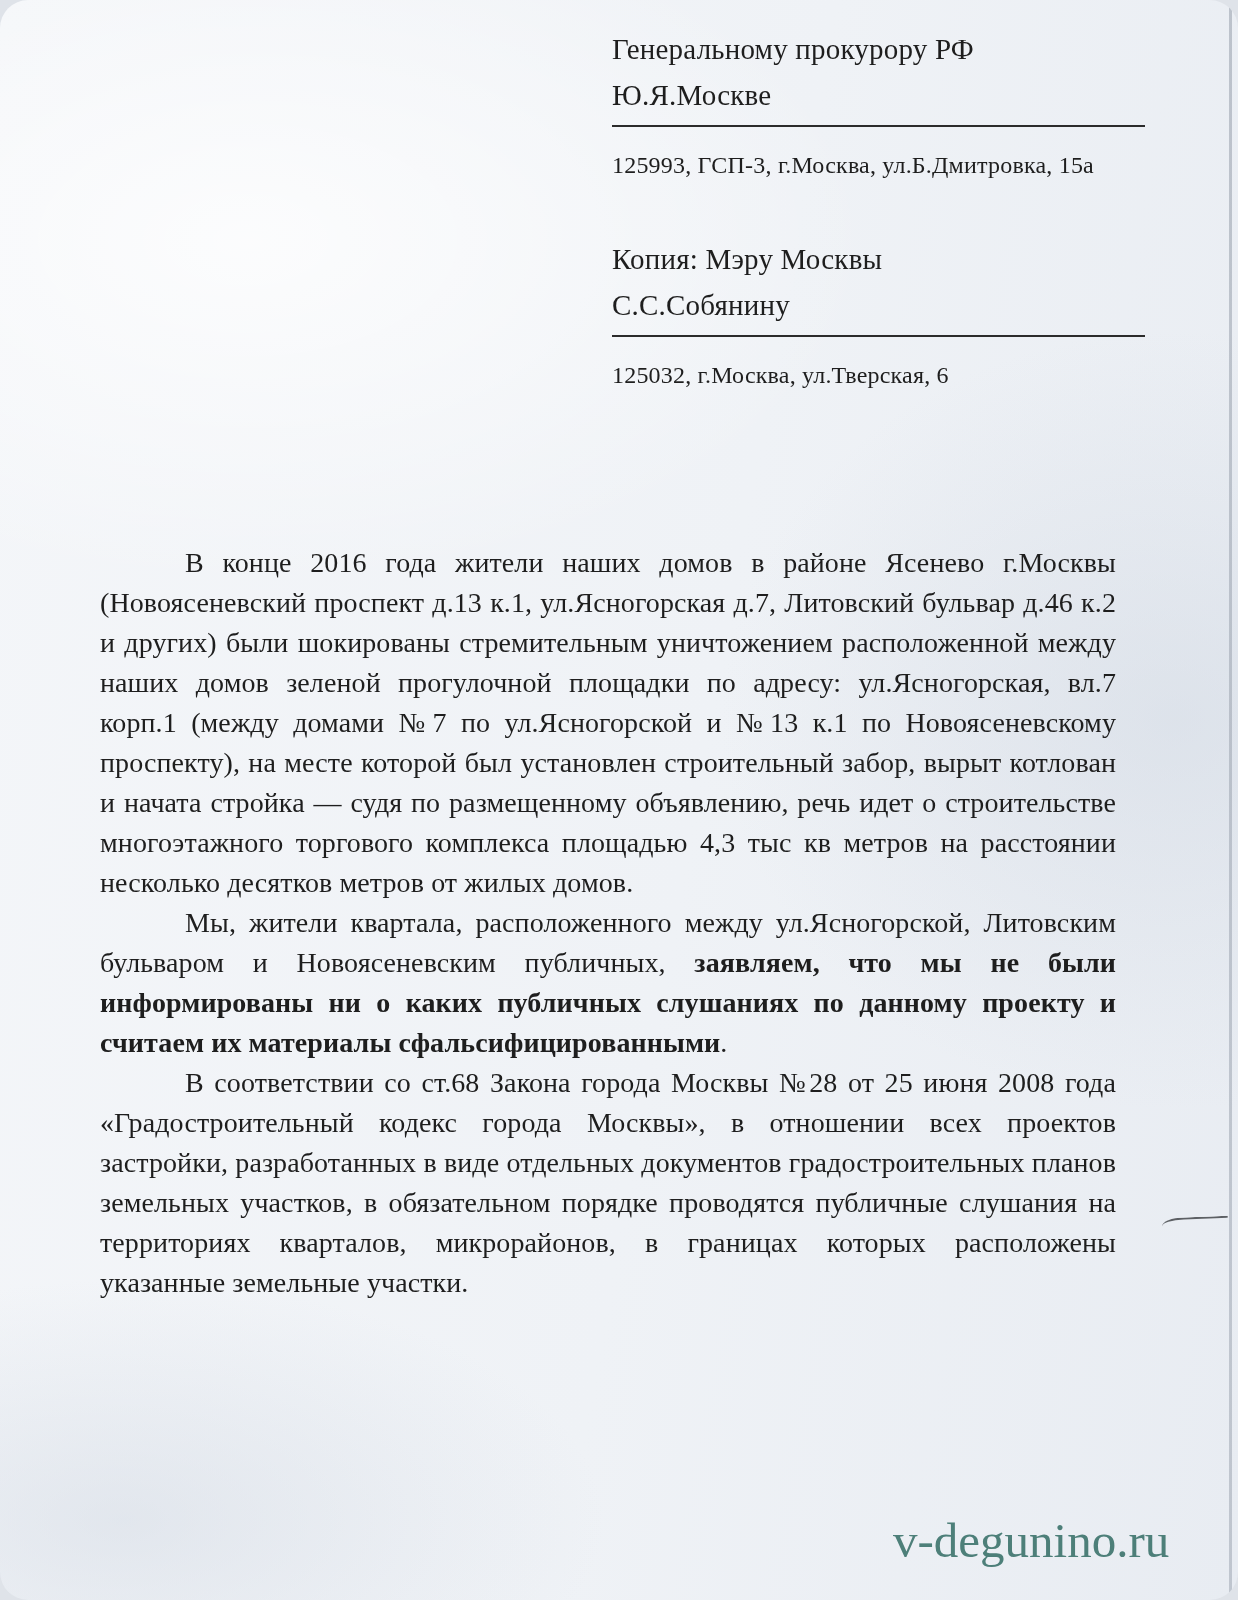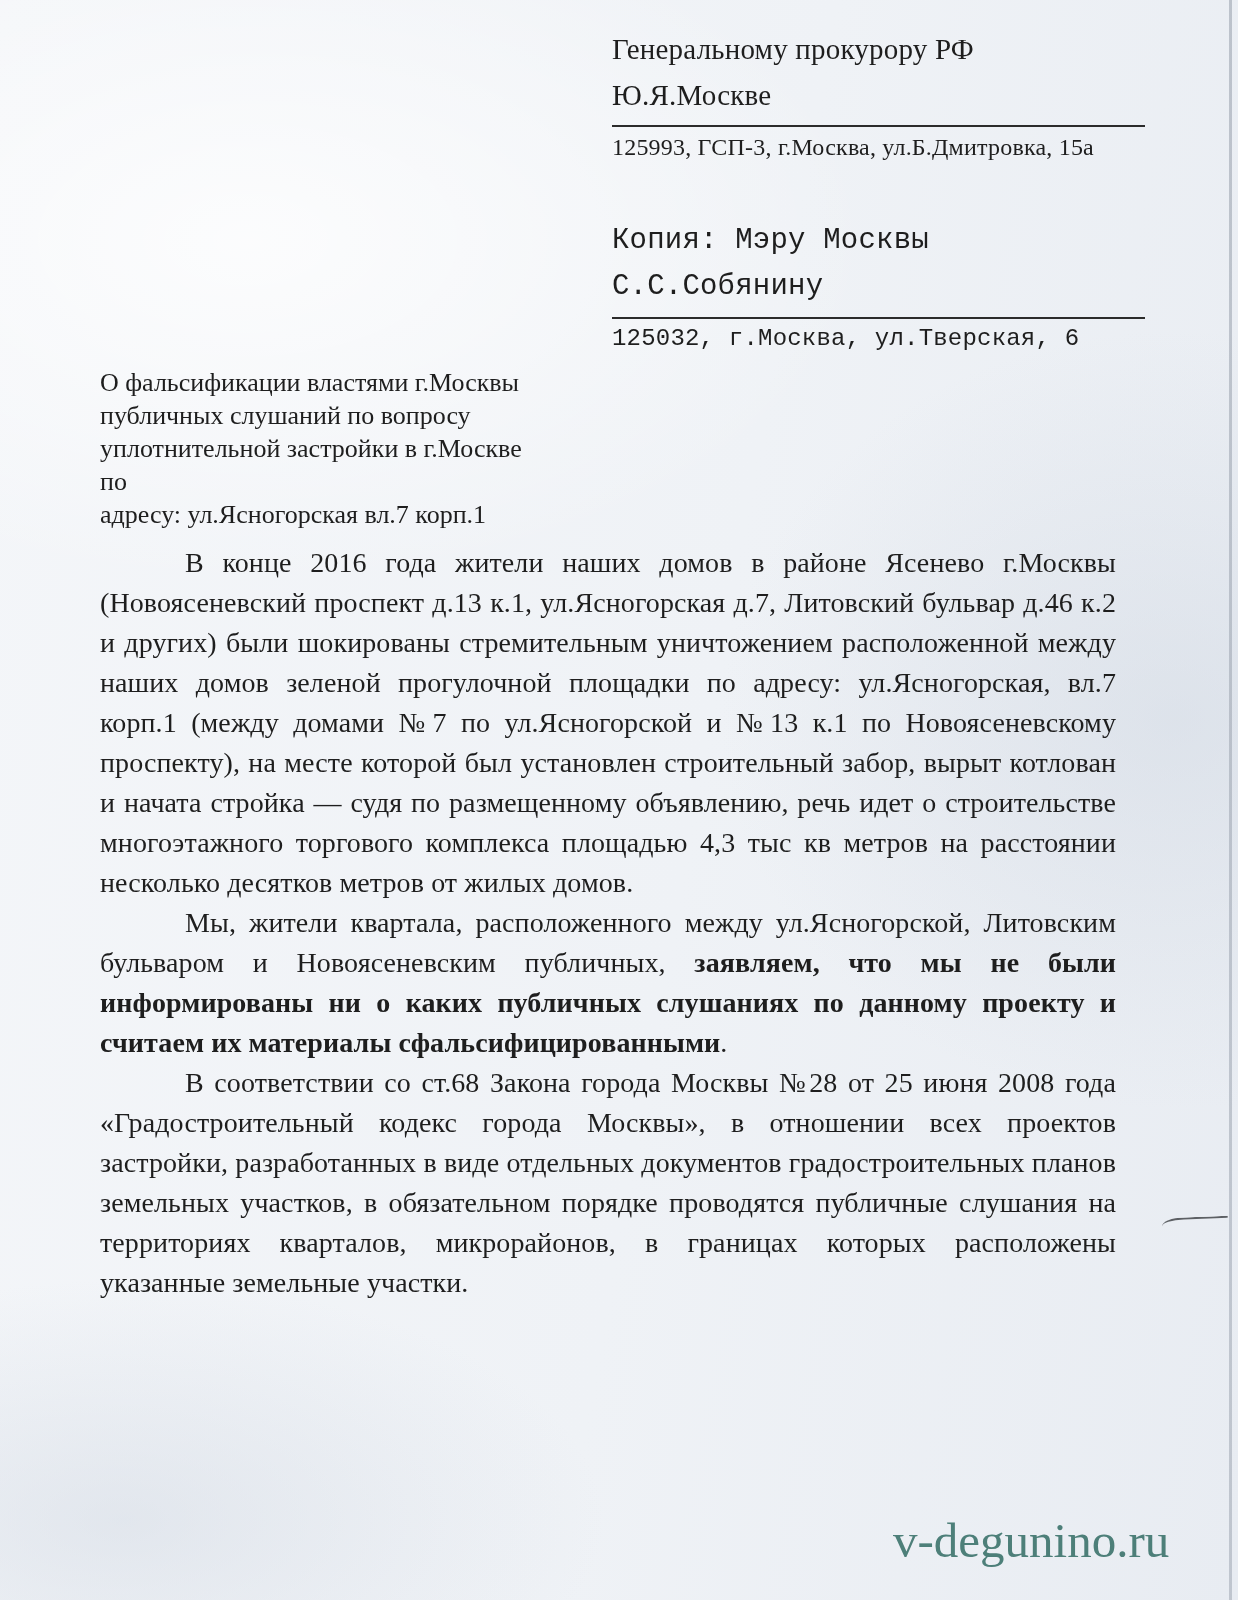--- a/index.html
+++ b/index.html
@@ -13,20 +13,21 @@
   }
   .page {
     position: absolute;
     inset: 0;
     background:
       radial-gradient(ellipse 900px 500px at 20% 15%, rgba(255,255,255,0.75), rgba(255,255,255,0) 70%),
       radial-gradient(ellipse 700px 600px at 95% 45%, rgba(205,213,224,0.45), rgba(205,213,224,0) 65%),
       radial-gradient(ellipse 800px 400px at 10% 95%, rgba(210,217,227,0.5), rgba(210,217,227,0) 60%),
       linear-gradient(100deg, #f4f6f9 0%, #eff2f6 55%, #e8ecf2 100%);
     overflow: hidden;
+    border-radius: 28px;
   }
   
   .paper-edge {
     position: absolute;
     top: 0; bottom: 0;
     left: 1229px;
     width: 3px;
     background: linear-gradient(to bottom, rgba(150,158,170,0.55), rgba(170,177,188,0.65));
   }
   
@@ -51,23 +52,23 @@
     letter-spacing: 0.2px;
   }
   .header .name { line-height: 46px; }
   .rule {
     border-top: 2px solid #2b2b2b;
     margin-top: 7px;
   }
   .addr {
     font-size: 24px;
     line-height: 30px;
-    padding-top: 5px;
+    padding-top: 23px;
   }
-  .copy-block { margin-top: 56px; font-family: Liberation Mono, monospace; }
+  .copy-block { margin-top: 56px; }
 
   
   .subject {
     position: absolute;
     left: 100px;
     top: 366px;
     width: 450px;
     font-size: 26px;
     line-height: 33px;
   }
@@ -110,26 +111,20 @@
     <div class="addr">125993, ГСП-3, г.Москва, ул.Б.Дмитровка, 15а</div>
 
     <div class="copy-block">
       <div class="name">Копия: Мэру Москвы</div>
       <div class="name">С.С.Собянину</div>
       <div class="rule"></div>
       <div class="addr">125032, г.Москва, ул.Тверская, 6</div>
     </div>
   </div>
 
-  <div class="subject">
-    <div>О фальсификации властями г.Москвы</div>
-    <div>публичных слушаний по вопросу</div>
-    <div>уплотнительной застройки в г.Москве по</div>
-    <div>адресу: ул.Ясногорская вл.7 корп.1</div>
-  </div>
 
   <div class="body-text">
     <p class="para"><span>В конце 2016 года жители наших домов в районе Ясенево г.Москвы (Новоясеневский проспект д.13 к.1, ул.Ясногорская д.7, Литовский бульвар д.46 к.2 и других) были шокированы стремительным уничтожением расположенной между наших домов зеленой прогулочной площадки по адресу: ул.Ясногорская, вл.7 корп.1 (между домами №7 по ул.Ясногорской и №13 к.1 по Новоясеневскому проспекту), на месте которой был установлен строительный забор, вырыт котлован и начата стройка — судя по размещенному объявлению, речь идет о строительстве многоэтажного торгового комплекса площадью 4,3 тыс кв метров на расстоянии несколько десятков метров от жилых домов.</span></p>
     <p class="para"><span>Мы, жители квартала, расположенного между ул.Ясногорской, Литовским бульваром и Новоясеневским публичных, </span><b>заявляем, что мы не были информированы ни о каких публичных слушаниях по данному проекту и считаем их материалы сфальсифицированными</b><span>.</span></p>
     <p class="para"><span>В соответствии со ст.68 Закона города Москвы №28 от 25 июня 2008 года «Градостроительный кодекс города Москвы», в отношении всех проектов застройки, разработанных в виде отдельных документов градостроительных планов земельных участков, в обязательном порядке проводятся публичные слушания на территориях кварталов, микрорайонов, в границах которых расположены указанные земельные участки.</span></p>
   </div>
 
   <div class="crease"></div>
   <div class="paper-edge"></div>
 

